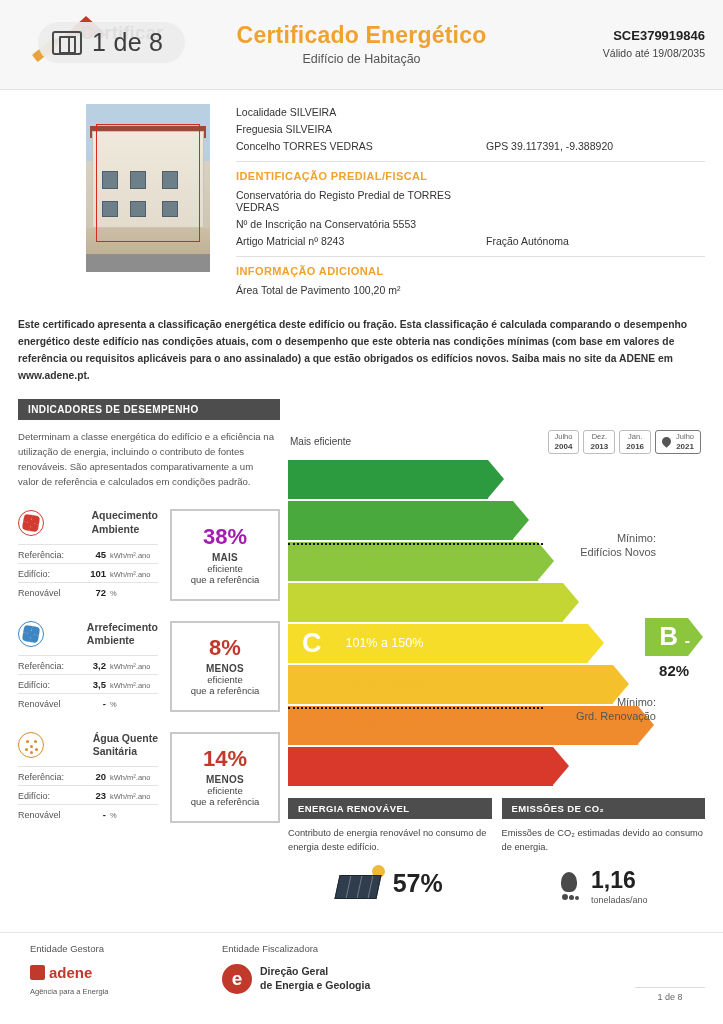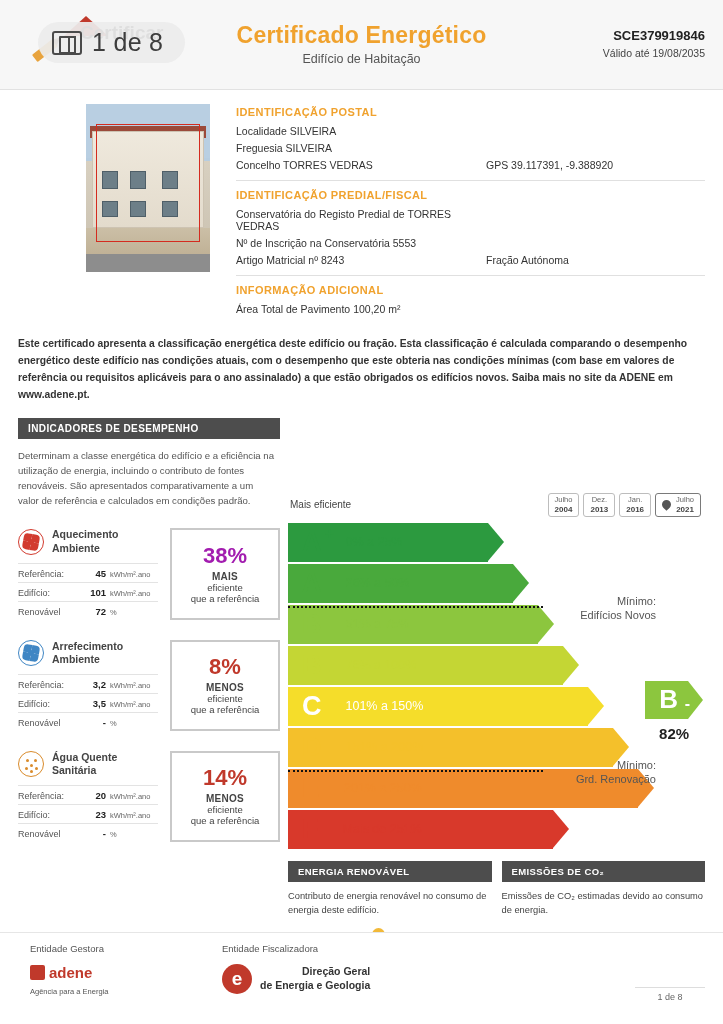--- a/index.html
+++ b/index.html
@@ -154,33 +154,33 @@
   .bar {
     background: #4d4d4d; color: #fff; font-size: 10px; font-weight: bold;
     letter-spacing: .4px; padding: 5px 10px;
   }
   .bar.left { width: 262px; }
   .bar.right { flex: 1; }
 
   
   .main { display: flex; margin: 0 18px; }
   .col-left { width: 262px; flex: none; padding-top: 10px; }
-  .col-right { flex: 1; padding-left: 8px; padding-top: 8px; position: relative; margin-top: 44px; }
+  .col-right { flex: 1; padding-left: 8px; padding-top: 8px; position: relative; }
 
   .lead {
     font-size: 9.6px; line-height: 1.55; color: #555; padding-right: 4px;
   }
 
   
   .ind {
     display: flex; margin-top: 20px; align-items: stretch;
   }
   .ind-left { width: 140px; }
   .ind-title {
-    display: flex; align-items: center; gap: 8px; margin-bottom: 8px;
+    display: flex; align-items: center; gap: 8px; margin-bottom: 8px; justify-content: space-between;
   }
   .ind-title .txt { font-size: 10.5px; font-weight: bold; color: #444; line-height: 1.25; }
   .ico {
     width: 26px; height: 26px; border-radius: 50%;
     border: 1.6px solid currentColor; position: relative; flex: none;
   }
   .ico.heat { color: #d23b2f; }
   .ico.cool { color: #3f86c4; }
   .ico.water { color: #d98b2b; }
   .ico .blade {
@@ -338,21 +338,21 @@
     display: flex; align-items: center; gap: 4px;
   }
   .adene .sq { width: 15px; height: 15px; background: #c0392b; border-radius: 2px; }
   .adene-sub { font-size: 7.5px; color: #555; margin-top: 6px; }
   .dgeg { display: flex; align-items: center; gap: 8px; margin-top: 10px; }
   .dgeg .mark {
     width: 30px; height: 30px; border-radius: 50%; background: #c0392b;
     color: #fff; font-weight: bold; font-size: 19px; display:flex;
     align-items:center; justify-content:center;
   }
-  .dgeg .txt { font-size: 10.5px; font-weight: bold; color: #333; line-height: 1.3; text-align: right; }
+  .dgeg .txt { font-size: 10.5px; font-weight: bold; color: #333; line-height: 1.3; }
   .pagenum {
     position: absolute; right: 18px; bottom: 22px; font-size: 9px; color: #666;
     border-top: 1px solid #ddd; padding-top: 4px; width: 70px; text-align: center;
   }
 </style>
 </head>
 <body>
 
 <div class="page">
 
@@ -389,21 +389,20 @@
       <div class="win" style="left:76px; top:40%; width:16px; height:18px;"></div>
       <div class="win" style="left:16px; top:58%; width:16px; height:16px;"></div>
       <div class="win" style="left:44px; top:58%; width:16px; height:16px;"></div>
       <div class="win" style="left:76px; top:58%; width:16px; height:16px;"></div>
       <div class="ground"></div>
       <div class="road"></div>
       <div class="redbox"></div>
     </div>
 
     <div class="info">
-      <div class="info-head">IDENTIFICAÇÃO POSTAL</div>
       <div class="info-row">
         <span class="c1">Localidade SILVEIRA</span>
         <span class="c2"></span>
       </div>
       <div class="info-row">
         <span class="c1">Freguesia SILVEIRA</span>
         <span class="c2"></span>
       </div>
       <div class="info-row">
         <span class="c1">Concelho TORRES VEDRAS</span>

